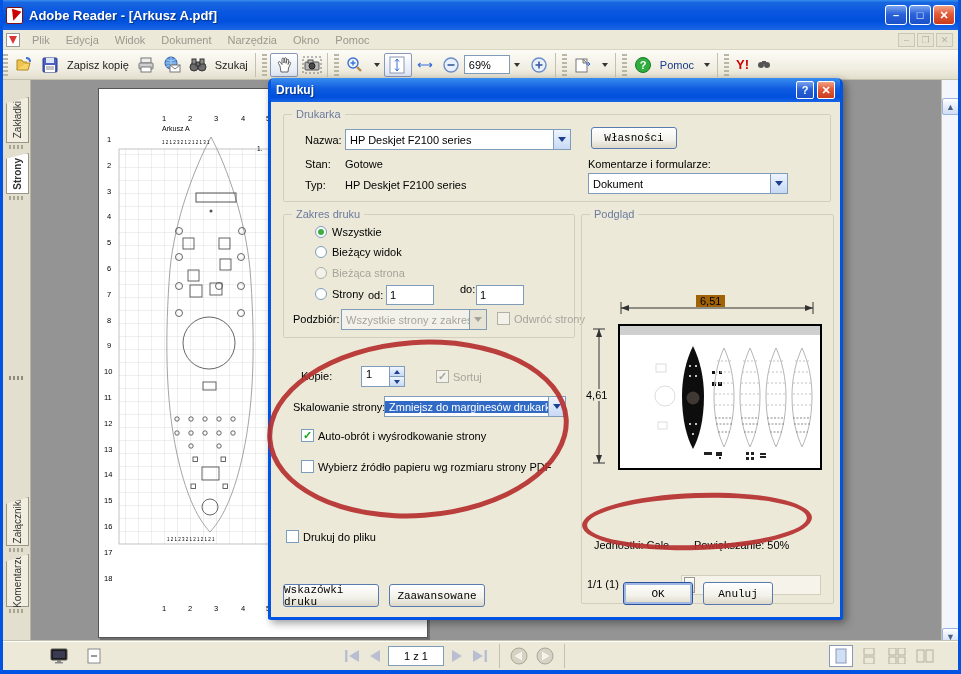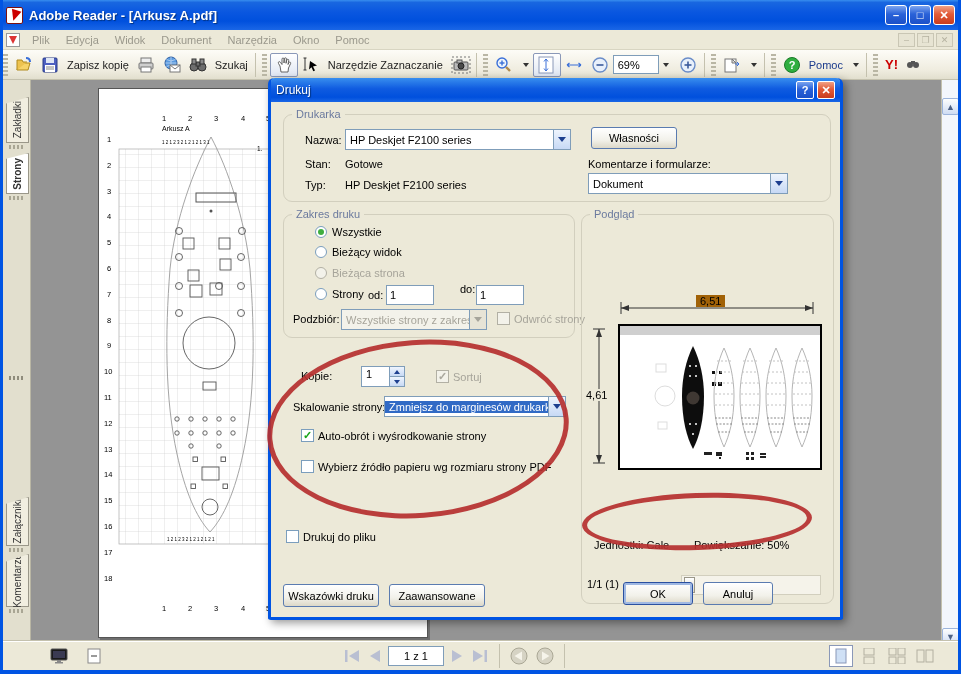--- a/index.html
+++ b/index.html
@@ -65,42 +65,42 @@
     border-top:1px solid #fff; box-shadow:0 -1px 0 #c4c1ae; display:flex; align-items:center; font-size:11px;margin-top:28px; }
   .navgrp { display:flex; align-items:center; gap:6px; }
   .pgbox { width:56px; height:20px; border:1px solid #7f9db9; background:#fff; display:flex; align-items:center; justify-content:center; font-size:11px; }
   .layoutbtn { width:24px; height:22px; border:1px solid transparent; display:flex; align-items:center; justify-content:center; margin-left:4px; }
   .layoutbtn.sel { border:1px solid #8a98b8; background:#fff; }
   
   .dialog { position:absolute; left:265px; top:78px; width:575px; height:542px; background:#ece9d8;
     border:3px solid #0054e3; border-top:none; border-radius:6px 6px 3px 3px; box-shadow:3px 3px 8px rgba(0,0,0,.4); z-index:20; }
   .dlgtitle { height:24px; border-radius:4px 4px 0 0; background:linear-gradient(180deg,#388eef,#0f5be0 45%,#0050dd 80%,#1a66e6);
     display:flex; align-items:center; padding:0 5px; color:#fff; }
-  .dlgtitle .dt { font-size:12px; font-weight:normal; text-shadow:1px 1px 1px #00317e; flex:1; }
+  .dlgtitle .dt { font-size:12px; font-weight:bold; text-shadow:1px 1px 1px #00317e; flex:1; }
   .dlgbtn { width:18px; height:18px; margin-left:3px; border:1px solid #fff; border-radius:2px;
     background:linear-gradient(180deg,#7ba4ef,#2a62d8 45%,#1b50c8); color:#fff; font-size:11px; font-weight:bold;
     display:flex; align-items:center; justify-content:center; }
   .dlgbtn.close { background:linear-gradient(180deg,#f1a185,#e25b38 45%,#c93c1d); }
   .dlgbody { position:relative; width:100%; height:515px; font-size:11px; color:#000; }
-  .grpbox { position:absolute; border:1px solid #d2cfbe; border-radius:9px; background:transparent; }
+  .grpbox { position:absolute; border:1px solid #d2cfbe; border-radius:2px; background:transparent; }
   .grpbox>.legend { position:absolute; top:-7px; left:8px; background:#ece9d8; padding:0 4px; color:#6b7a9e; font-size:11px; }
   .fld { position:absolute; font-size:11px; }
   .tin { border:1px solid #7f9db9; background:#fff; font-size:11px; font-family:"Liberation Sans",sans-serif; padding:1px 3px; }
   .combo { position:absolute; border:1px solid #7f9db9; background:#fff; display:flex; align-items:center; height:21px; }
   .combo .cval { flex:1; padding:0 4px; white-space:nowrap; overflow:hidden; }
   .combo .cbtn { width:17px; height:100%; border-left:1px solid #7f9db9; background:linear-gradient(180deg,#eef4fd,#c7d9f5);
     display:flex; align-items:center; justify-content:center; }
   .combo .cbtn i { width:0; height:0; border-left:4px solid transparent; border-right:4px solid transparent; border-top:5px solid #1d3f8f; }
   .combo.disabled { background:#f3f2ea; }
   .combo.disabled .cval { color:#a6a49a; }
   .combo.disabled .cbtn { background:#e7e4d6; }
   .combo.disabled .cbtn i { border-top-color:#a6a49a; }
   .combo .cval.hl { background:#316ac5; color:#fff; }
   .xbtn { position:absolute; border:1px solid #5a7bb0; border-radius:3px;
-    background:linear-gradient(180deg,#fff,#f2f1ea 60%,#dcd8c8); font-size:11px; font-family:Liberation Sans, sans-serif;
+    background:linear-gradient(180deg,#fff,#f2f1ea 60%,#dcd8c8); font-size:11px; font-family:Liberation Mono, monospace;
     display:flex; align-items:center; justify-content:center; color:#000; }
   .xbtn.def { box-shadow:0 0 0 2px #9fb8e2 inset; border-color:#2a50a0; }
   .chk { position:absolute; width:13px; height:13px; border:1px solid #7b9ebd; background:#fff; font-size:11px; line-height:11px;
     text-align:center; color:#1aa51a; font-weight:bold; }
   .chk.dis { background:#f3f2ea; color:#aaa89e; border-color:#b2b0a4; }
   .radio { position:absolute; width:12px; height:12px; border:1px solid #7b9ebd; border-radius:50%; background:#fff; }
   .radio.sel::after { content:""; position:absolute; left:2px; top:2px; width:6px; height:6px; border-radius:50%; background:#3fae3f; }
   .radio.dis { border-color:#b2b0a4; background:#f3f2ea; }
   .lbl { position:absolute; white-space:nowrap; }
   .lbl.dis { color:#a6a49a; }
@@ -200,29 +200,20 @@
       <span>Szukaj</span>
     </div>
     <div class="tsep"></div>
     <div class="grip"></div>
     <div class="tbtn pressed">
       <span class="icon16">
         <svg width="18" height="18">
             <path d="M6 16 L5 10 L3.5 7.5 q-.8-1.4.6-1.8 q.9-.2 1.6 1 L7 8.5 V3.2 q0-1.2 1-1.2 t1 1.2 V7 l.4-4.2 q.1-1.1 1.1-1 q1 .1.9 1.2 L11 7.3 l.8-3.3 q.3-1 1.2-.8 q.9.3.7 1.3 L13 8.5 l.9-1.8 q.5-.9 1.3-.5 q.8.4.4 1.4 L13.5 12 L13 16 Z" fill="#fff" stroke="#555" stroke-width=".9"></path>
           </svg>
       </span>
-    </div>
-    <div class="tbtn">
-      <span class="icon16">
-        <svg width="18" height="18">
-            <path d="M3 2 V14 M1.5 2 H4.5 M1.5 14 H4.5" stroke="#333" fill="none"></path>
-            <path d="M8 5 L15 9.5 L11 10.5 L13 14.5 L11.3 15.3 L9.5 11.3 L7 13.5 Z" fill="#000"></path>
-          </svg>
-      </span>
-      <span>Narzędzie Zaznaczanie</span>
     </div>
     <div class="tbtn">
       <span class="icon16">
         <svg width="20" height="18">
             <rect x="1" y="1" width="18" height="16" fill="none" stroke="#777" stroke-dasharray="2,2"></rect>
             <rect x="3" y="6" width="14" height="8" rx="1" fill="#b9b9b9" stroke="#555"></rect>
             <rect x="6" y="4" width="5" height="3" fill="#b9b9b9" stroke="#555"></rect>
             <circle cx="10" cy="10" r="3" fill="#4a4a4a" stroke="#222"></circle>
           </svg>
       </span>

